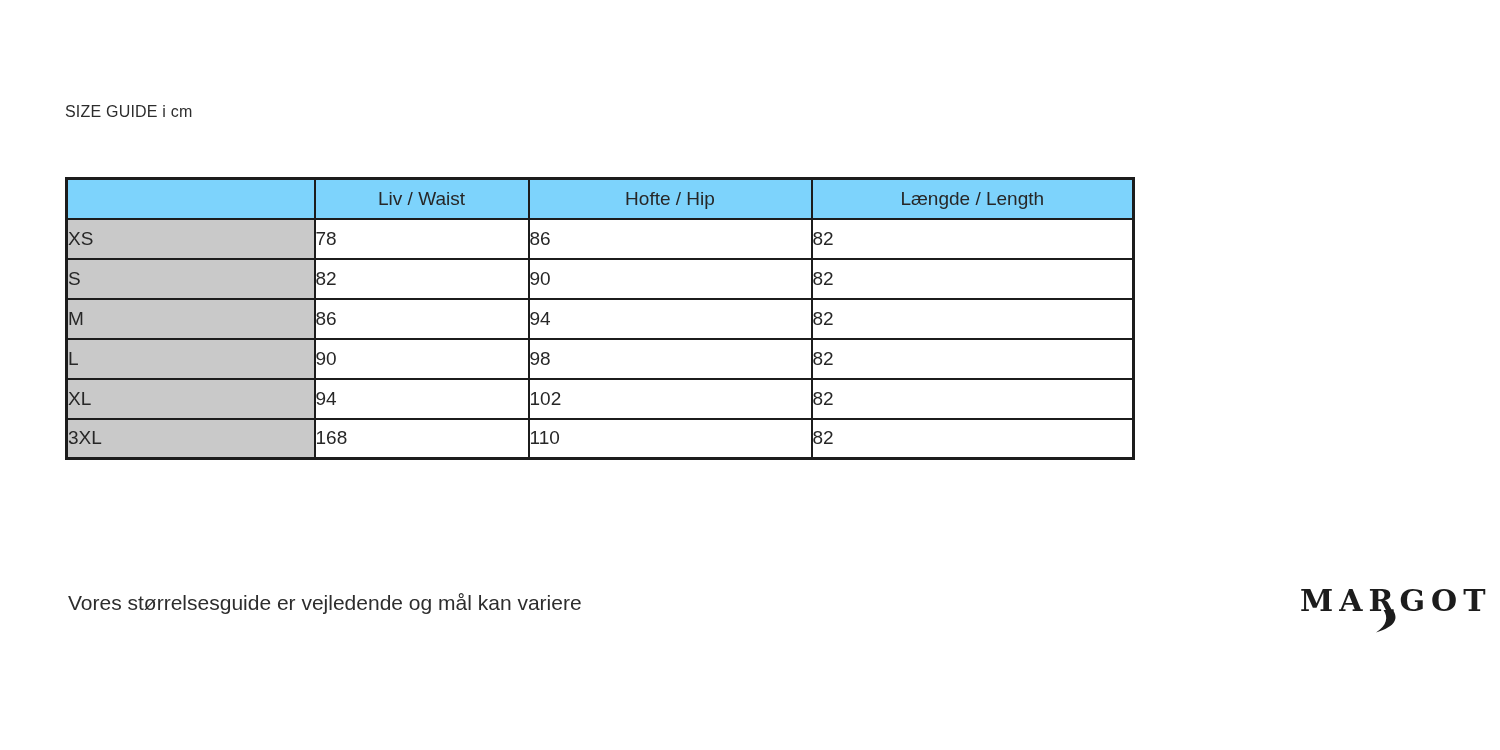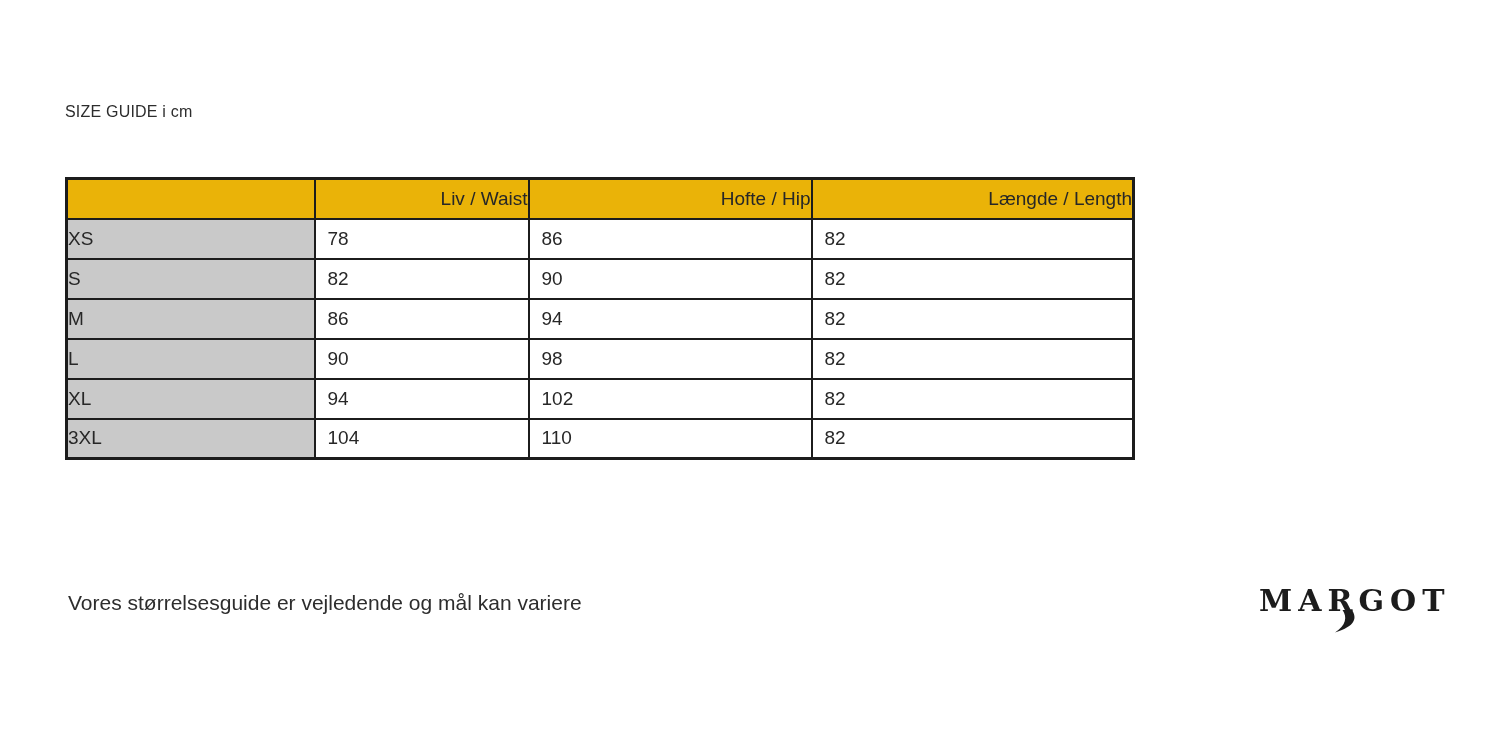--- a/index.html
+++ b/index.html
@@ -38,44 +38,44 @@
   table.size-guide th,
   table.size-guide td {
     border: 2px solid #1c1c1c;
     height: 40px;
     font-weight: 400;
     vertical-align: middle;
     overflow: hidden;
     white-space: nowrap;
   }
   table.size-guide thead th {
-    background: #eab308;
-    text-align: right;
+    background: #7dd3fc;
+    text-align: center;
   }
   table.size-guide tbody th.size-cell {
     background: #c9c9c9;
     text-align: left;
   }
   table.size-guide tbody td.value-cell {
     background: #ffffff;
     text-align: left;
-    padding-left: 12px;
+    padding-left: 0;
   }
 
   .note {
     position: absolute;
     left: 68px;
     top: 591px;
     font-size: 21px;
     color: #2d2d2d;
   }
 
   .brand-logo {
     position: absolute;
-    left: 1259px;
+    left: 1300px;
     top: 586px;
     width: 200px;
     height: 50px;
   }
   .brand-wordmark {
     display: block;
     font-family: "DejaVu Serif", serif;
     font-weight: 700;
     font-size: 30px;
     line-height: 30px;
@@ -139,21 +139,21 @@
         <td class="value-cell">82</td>
       </tr>
       <tr>
         <th class="size-cell">XL</th>
         <td class="value-cell">94</td>
         <td class="value-cell">102</td>
         <td class="value-cell">82</td>
       </tr>
       <tr>
         <th class="size-cell">3XL</th>
-        <td class="value-cell">104</td>
+        <td class="value-cell">168</td>
         <td class="value-cell">110</td>
         <td class="value-cell">82</td>
       </tr>
     </tbody>
   </table>
 
   <div class="note">Vores størrelsesguide er vejledende og mål kan variere</div>
 
   <div class="brand-logo">
     <span class="brand-wordmark">MARGOT</span>

